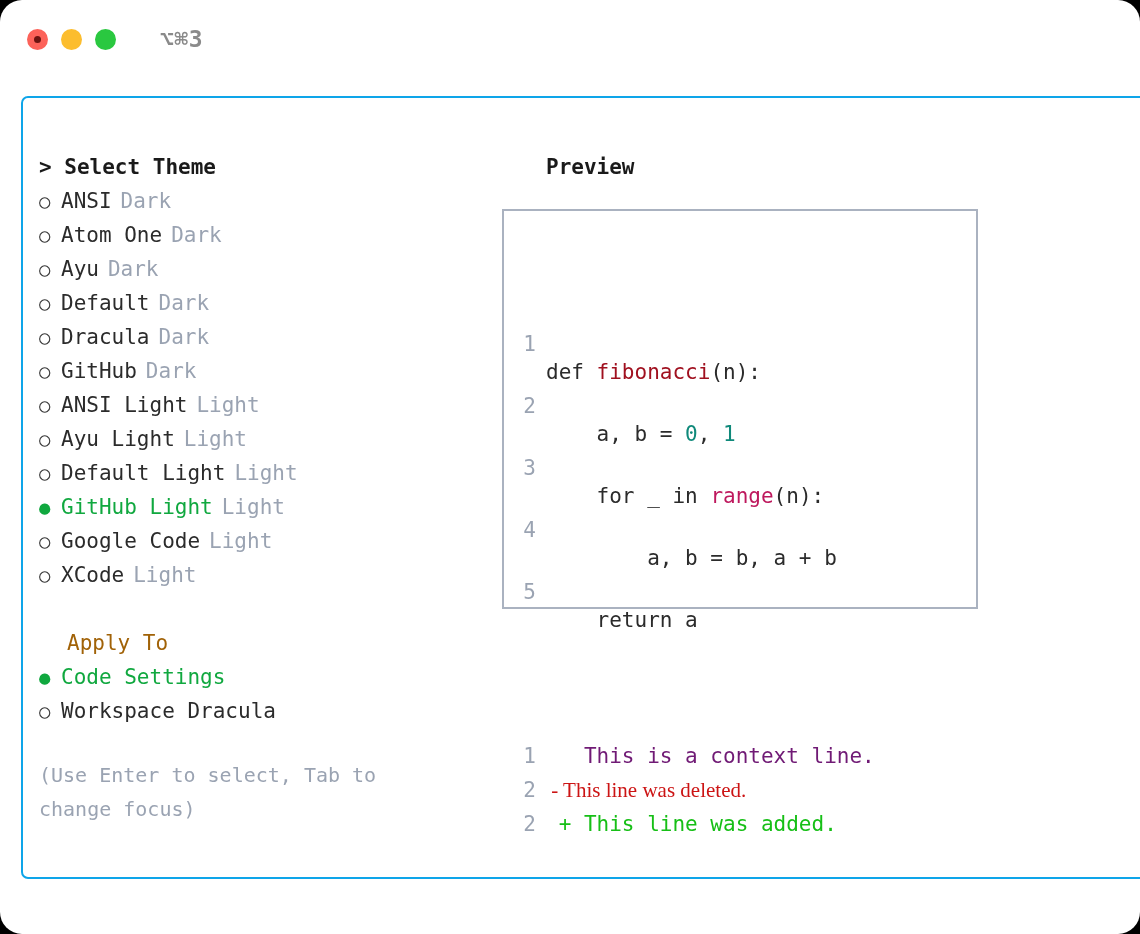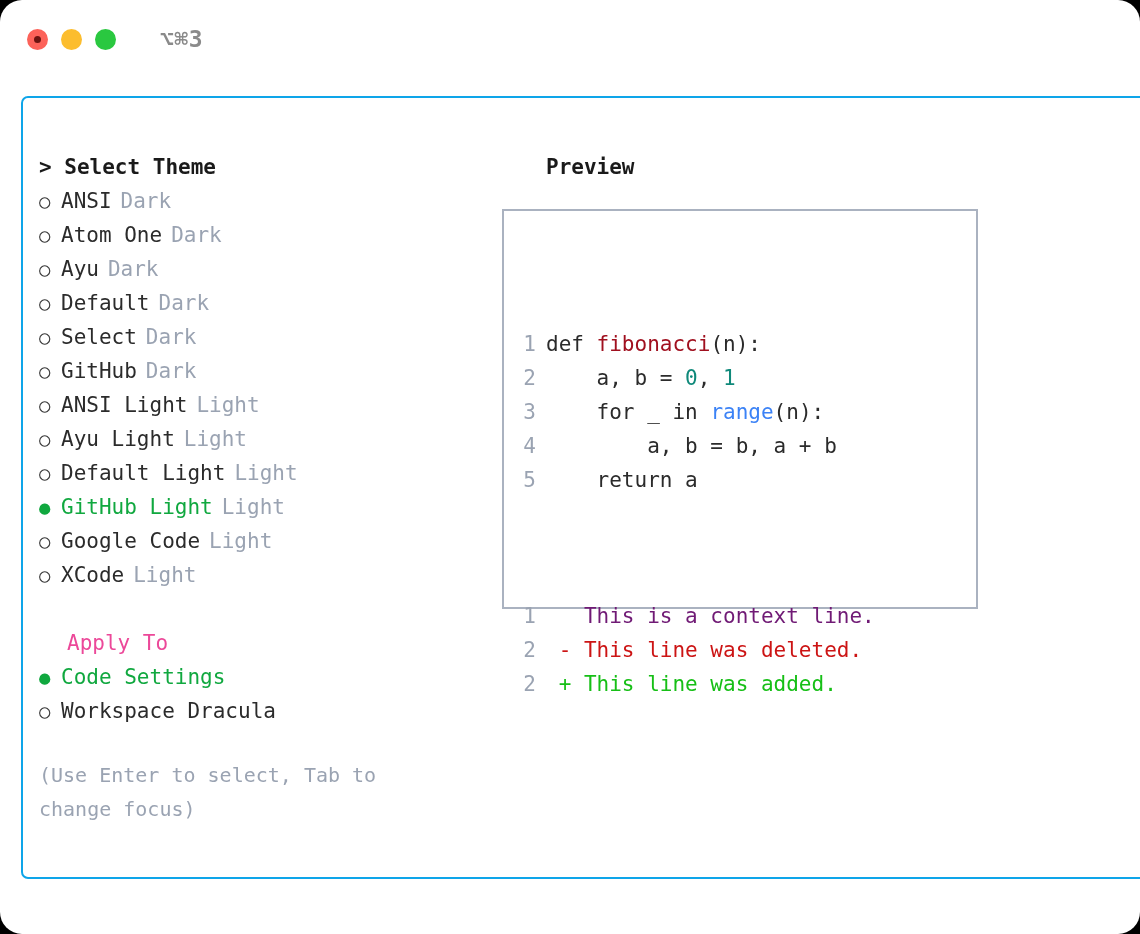--- a/index.html
+++ b/index.html
@@ -127,21 +127,21 @@
   .opt-row.selected .opt-label { color: #10a83f; }
   .opt-tag {
     color: #9aa3b2;
     padding-left: 9px;
   }
 
   .group-gap { height: 34px; }
 
   .subsection-header {
     font-size: 21px;
-    color: #ec4899;
+    color: #a16207;
     line-height: 34px;
     padding-left: 28px;
     white-space: pre;
   }
 
   .hint {
     margin-top: 30px;
     font-size: 20px;
     color: #9aa3b2;
     line-height: 34px;
@@ -181,30 +181,30 @@
   }
   .code-line { display: flex; white-space: pre; }
   .gutter {
     width: 27px;
     flex: 0 0 27px;
     text-align: right;
     color: #9aa3b2;
     padding-right: 10px;
     box-sizing: border-box;
   }
-  .code-text { color: #2b2b2b; }
+  .code-text { color: #2b2b2b; margin-top: 28px; }
 
   .tok-func   { color: #a0101f; }
   .tok-num    { color: #0f897a; }
-  .tok-builtin{ color: #3b82f6; }
+  .tok-builtin{ color: #be185d; }
   .tok-plain  { color: #2b2b2b; }
 
   .diff-block { margin-top: 34px; }
   .diff-ctx { color: #701a75; }
-  .diff-del { color: #cc1414; }
+  .diff-del { color: #cc1414; font-family: Liberation Serif, serif; }
   .diff-add { color: #16bf16; }
 </style>
 </head>
 <body>
 
 <div class="window">
 
   <div class="titlebar">
     <div class="dots">
       <span class="dot red"></span>
@@ -219,21 +219,21 @@
 
       <div class="left-col">
 
         <div class="section-header">&gt; Select Theme</div>
 
         <div class="opt-list" id="theme-list">
             <div class="opt-row"><span class="opt-marker">○</span><span class="opt-label">ANSI</span><span class="opt-tag">Dark</span></div>
             <div class="opt-row"><span class="opt-marker">○</span><span class="opt-label">Atom One</span><span class="opt-tag">Dark</span></div>
             <div class="opt-row"><span class="opt-marker">○</span><span class="opt-label">Ayu</span><span class="opt-tag">Dark</span></div>
             <div class="opt-row"><span class="opt-marker">○</span><span class="opt-label">Default</span><span class="opt-tag">Dark</span></div>
-            <div class="opt-row"><span class="opt-marker">○</span><span class="opt-label">Select</span><span class="opt-tag">Dark</span></div>
+            <div class="opt-row"><span class="opt-marker">○</span><span class="opt-label">Dracula</span><span class="opt-tag">Dark</span></div>
             <div class="opt-row"><span class="opt-marker">○</span><span class="opt-label">GitHub</span><span class="opt-tag">Dark</span></div>
             <div class="opt-row"><span class="opt-marker">○</span><span class="opt-label">ANSI Light</span><span class="opt-tag">Light</span></div>
             <div class="opt-row"><span class="opt-marker">○</span><span class="opt-label">Ayu Light</span><span class="opt-tag">Light</span></div>
             <div class="opt-row"><span class="opt-marker">○</span><span class="opt-label">Default Light</span><span class="opt-tag">Light</span></div>
             <div class="opt-row selected"><span class="opt-marker">●</span><span class="opt-label">GitHub Light</span><span class="opt-tag">Light</span></div>
             <div class="opt-row"><span class="opt-marker">○</span><span class="opt-label">Google Code</span><span class="opt-tag">Light</span></div>
             <div class="opt-row"><span class="opt-marker">○</span><span class="opt-label">XCode</span><span class="opt-tag">Light</span></div>
           </div>
 
         <div class="group-gap"></div>

